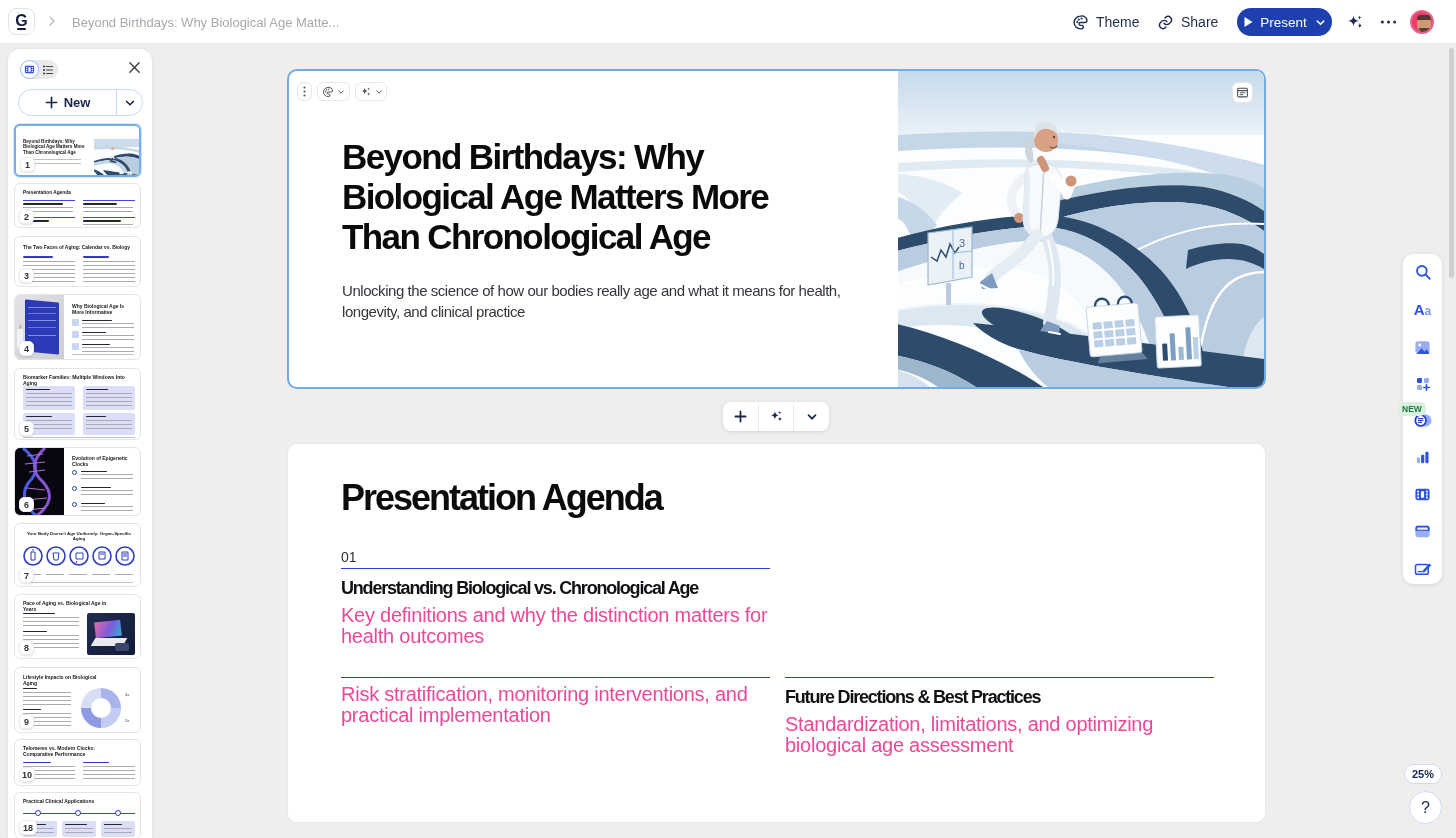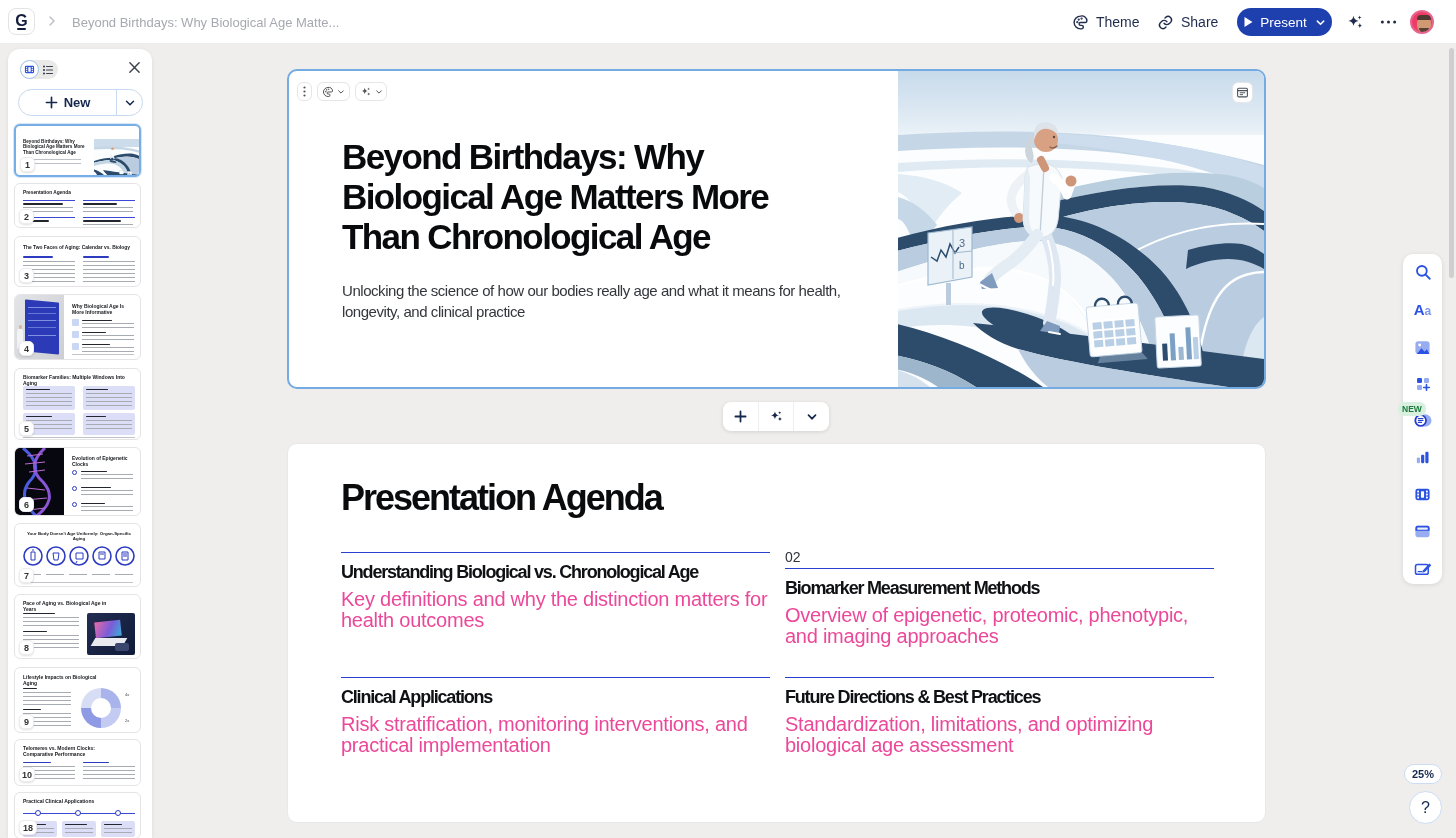--- a/index.html
+++ b/index.html
@@ -531,33 +531,27 @@
   <div>
       <svg width="12" height="12" viewBox="0 0 12 12">
         <path d="M2.5 4.2L6 7.7l3.5-3.5" fill="none" stroke="#16284e" stroke-width="1.7" stroke-linecap="round"></path>
       </svg>
     </div>
 </div>
 
 <div id="card2">
   <div id="c2-title">Presentation Agenda</div>
   <div class="ag-item" style="left:53px;top:105px">
+    <div class="ag-num">01</div>
       <div class="ag-line"></div>
     <div class="ag-h">Understanding Biological vs. Chronological Age</div>
     <div class="ag-p">Key definitions and why the distinction matters for health outcomes</div>
   </div>
-  <div class="ag-item" style="left:497px;top:105px">
-    <div class="ag-num">02</div>
-      <div class="ag-line"></div>
-    <div class="ag-h">Biomarker Measurement Methods</div>
-    <div class="ag-p">Overview of epigenetic, proteomic, phenotypic, and imaging approaches</div>
-  </div>
   <div class="ag-item" style="left:53px;top:230px">
       <div class="ag-line"></div>
-    <div class="ag-h">Clinical Applications</div>
     <div class="ag-p">Risk stratification, monitoring interventions, and practical implementation</div>
   </div>
   <div class="ag-item" style="left:497px;top:230px">
       <div class="ag-line"></div>
     <div class="ag-h">Future Directions &amp; Best Practices</div>
     <div class="ag-p">Standardization, limitations, and optimizing biological age assessment</div>
   </div>
 </div>
 
 <div id="rightbar">

